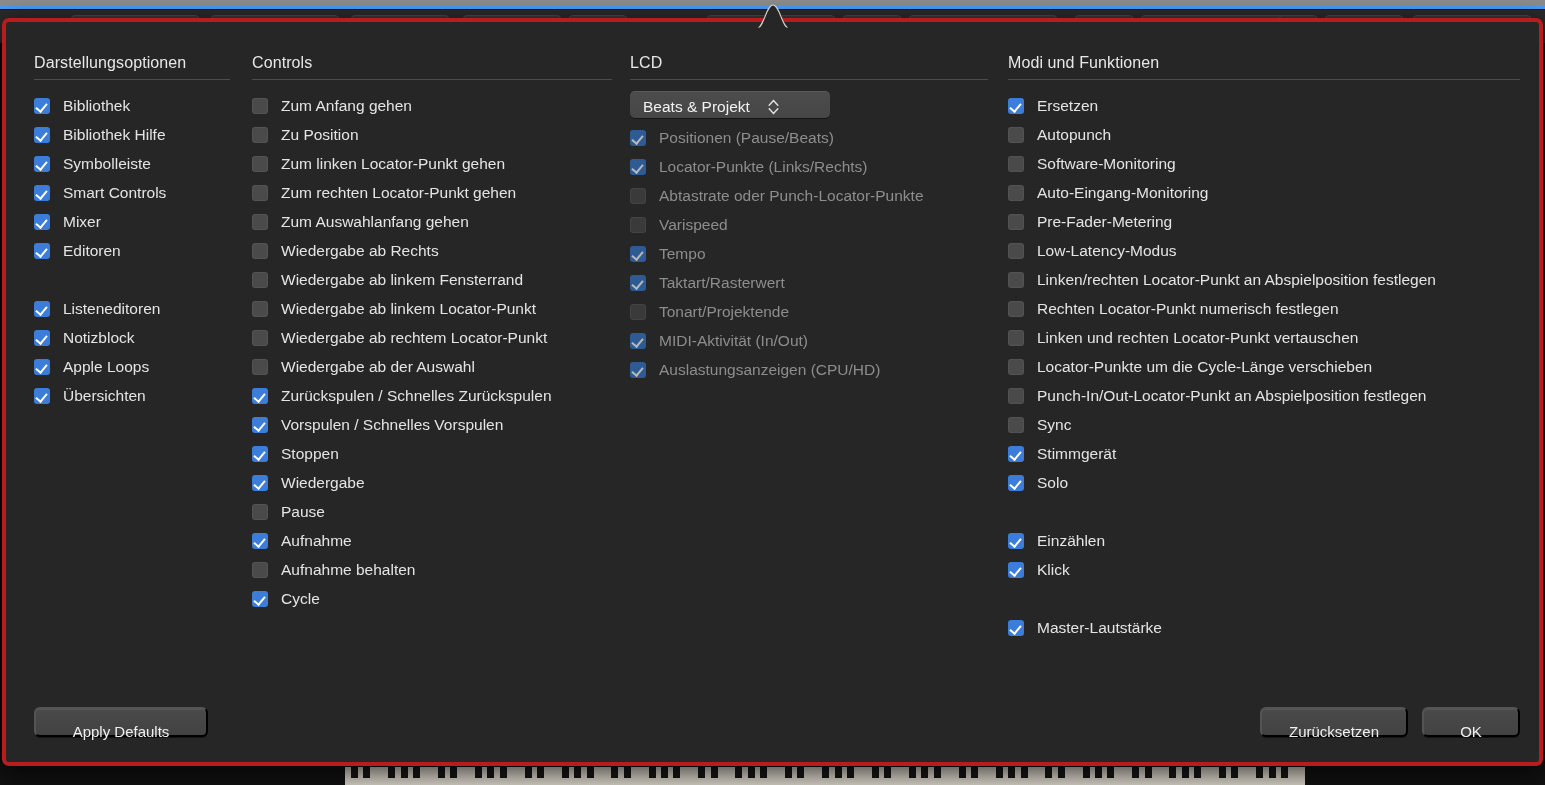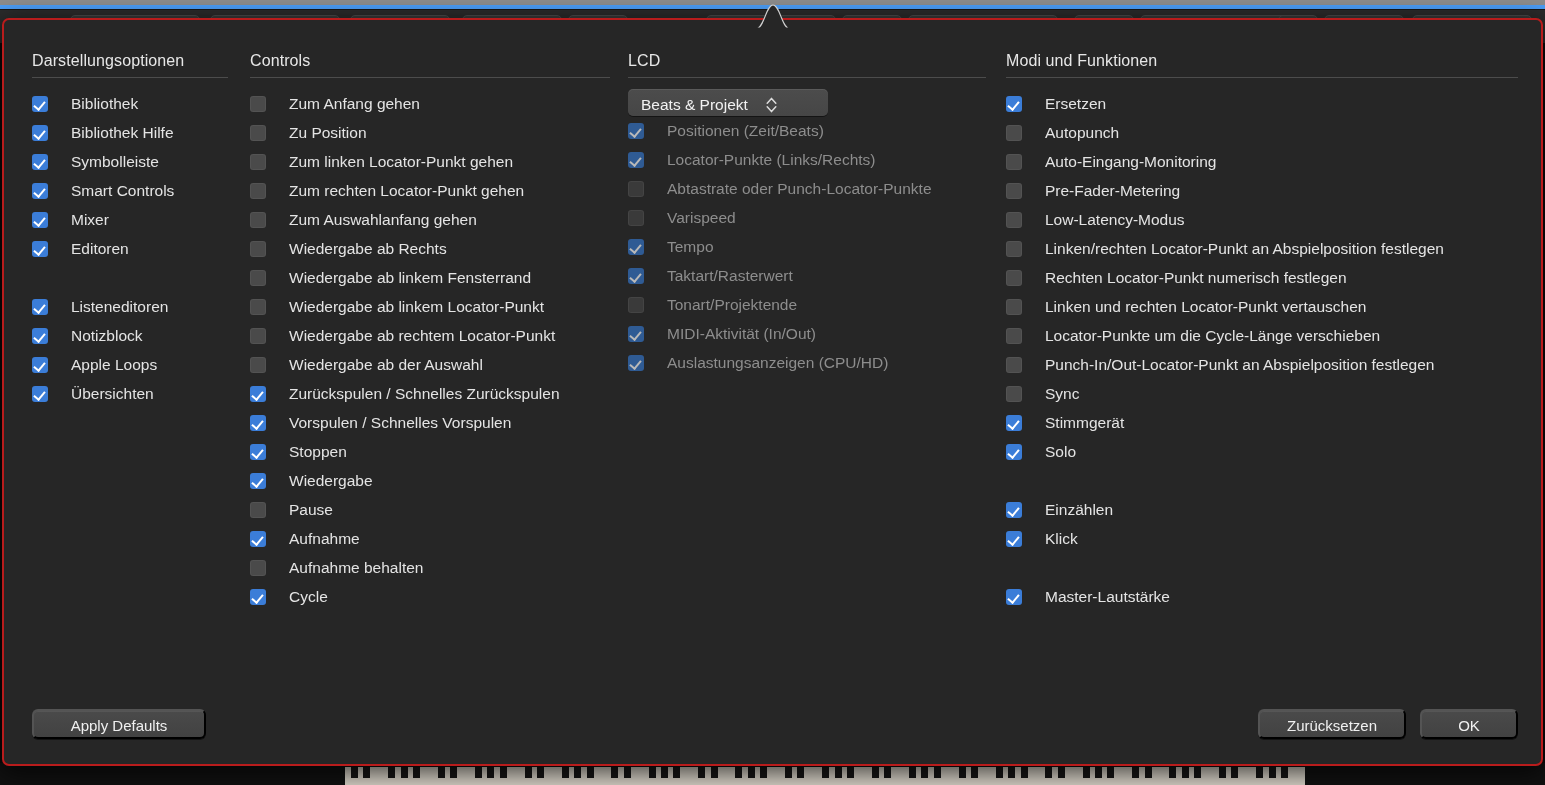--- a/index.html
+++ b/index.html
@@ -76,21 +76,21 @@
     width: 28px; height: 18px;
     background: linear-gradient(#c4712c, #8c4a18);
   }
 
   
   #popover {
     position: absolute;
     left: 2px; top: 18px;
     width: 1541px; height: 748px;
     background: #262626;
-    border: 2px solid #b91c1c;
+    border: 4px solid #b91c1c;
     border-radius: 7px;
     box-shadow: 0 6px 26px rgba(0,0,0,.75);
     overflow: hidden;
   }
   #popover-arrow {
     position: absolute;
     left: 742px; top: 3px;
     width: 62px; height: 26px;
     pointer-events: none;
   }
@@ -142,38 +142,39 @@
     border-bottom: 2px solid #fff;
     transform: rotate(40deg);
   }
   .cb-row.dim .cb { background: #3a3a3a; }
   .cb-row.dim .cb.on { background: #2f5b94; }
   .cb-row.dim .cb.on::after {
     border-right-color: #b9b9b9;
     border-bottom-color: #b9b9b9;
   }
   .cb-label {
-    margin-left: 23px;
+    margin-left: 13px;
     font-size: 15.5px;
     color: #e4e4e4;
     white-space: nowrap;
   }
   .cb-row.dim .cb-label { color: #8d8d8d; }
 
   
   #lcd-select {
     position: relative;
     display: inline-flex;
     align-items: center;
     height: 27px;
     min-width: 200px;
     padding: 4px 0 0 13px;
     border-radius: 5px;
     background: linear-gradient(#4c4c4c, #464646);
     box-shadow: 0 1px 0 rgba(0,0,0,.45), inset 0 1px 0 rgba(255,255,255,.08);
+    margin-bottom: 5px;
   }
   #lcd-select-label {
     font-size: 15.5px;
     color: #f2f2f2;
     white-space: nowrap;
   }
   #lcd-select-chevrons {
     margin-left: 18px;
     margin-right: 13px;
     width: 11px;
@@ -187,21 +188,21 @@
   
   #footer {
     position: absolute;
     left: 0; bottom: 0;
     width: 1541px; height: 78px;
   }
   .btn {
     position: absolute;
     top: 23px;
     height: 30px;
-    padding: 0 16px;
+    padding: 8px 16px;
     border-radius: 6px;
     background: linear-gradient(#4a4a4a, #424242);
     box-shadow: 0 1px 0 rgba(0,0,0,.5), inset 0 1px 0 rgba(255,255,255,.07);
     color: #f0f0f0;
     font-size: 15px;
     line-height: 30px;
     white-space: nowrap;
     text-align: center;
   }
 </style>
@@ -421,21 +422,21 @@
         <div class="col-list"><div id="lcd-select">
             <span id="lcd-select-label">Beats &amp; Projekt</span>
             <span id="lcd-select-chevrons">
               <svg width="11" height="18" viewBox="0 0 11 18">
                 <path d="M1.2 7.2 L5.5 2.4 L9.8 7.2" fill="none" stroke="#dcdcdc" stroke-width="1.5" stroke-linecap="round" stroke-linejoin="round"></path>
                 <path d="M1.2 10.8 L5.5 15.6 L9.8 10.8" fill="none" stroke="#dcdcdc" stroke-width="1.5" stroke-linecap="round" stroke-linejoin="round"></path>
               </svg>
             </span>
           </div><div class="cb-row dim">
             <span class="cb on"></span>
-            <span class="cb-label">Positionen (Zeit/Beats)</span>
+            <span class="cb-label">Positionen (Pause/Beats)</span>
           </div><div class="cb-row dim">
             <span class="cb on"></span>
             <span class="cb-label">Locator-Punkte (Links/Rechts)</span>
           </div><div class="cb-row dim">
             <span class="cb"></span>
             <span class="cb-label">Abtastrate oder Punch-Locator-Punkte</span>
           </div><div class="cb-row dim">
             <span class="cb"></span>
             <span class="cb-label">Varispeed</span>
           </div><div class="cb-row dim">
@@ -461,20 +462,24 @@
           <div class="cb-row">
             <span class="cb on"></span>
             <span class="cb-label">Ersetzen</span>
           </div>
           <div class="cb-row">
             <span class="cb"></span>
             <span class="cb-label">Autopunch</span>
           </div>
           <div class="cb-row">
             <span class="cb"></span>
+            <span class="cb-label">Software-Monitoring</span>
+          </div>
+          <div class="cb-row">
+            <span class="cb"></span>
             <span class="cb-label">Auto-Eingang-Monitoring</span>
           </div>
           <div class="cb-row">
             <span class="cb"></span>
             <span class="cb-label">Pre-Fader-Metering</span>
           </div>
           <div class="cb-row">
             <span class="cb"></span>
             <span class="cb-label">Low-Latency-Modus</span>
           </div>

